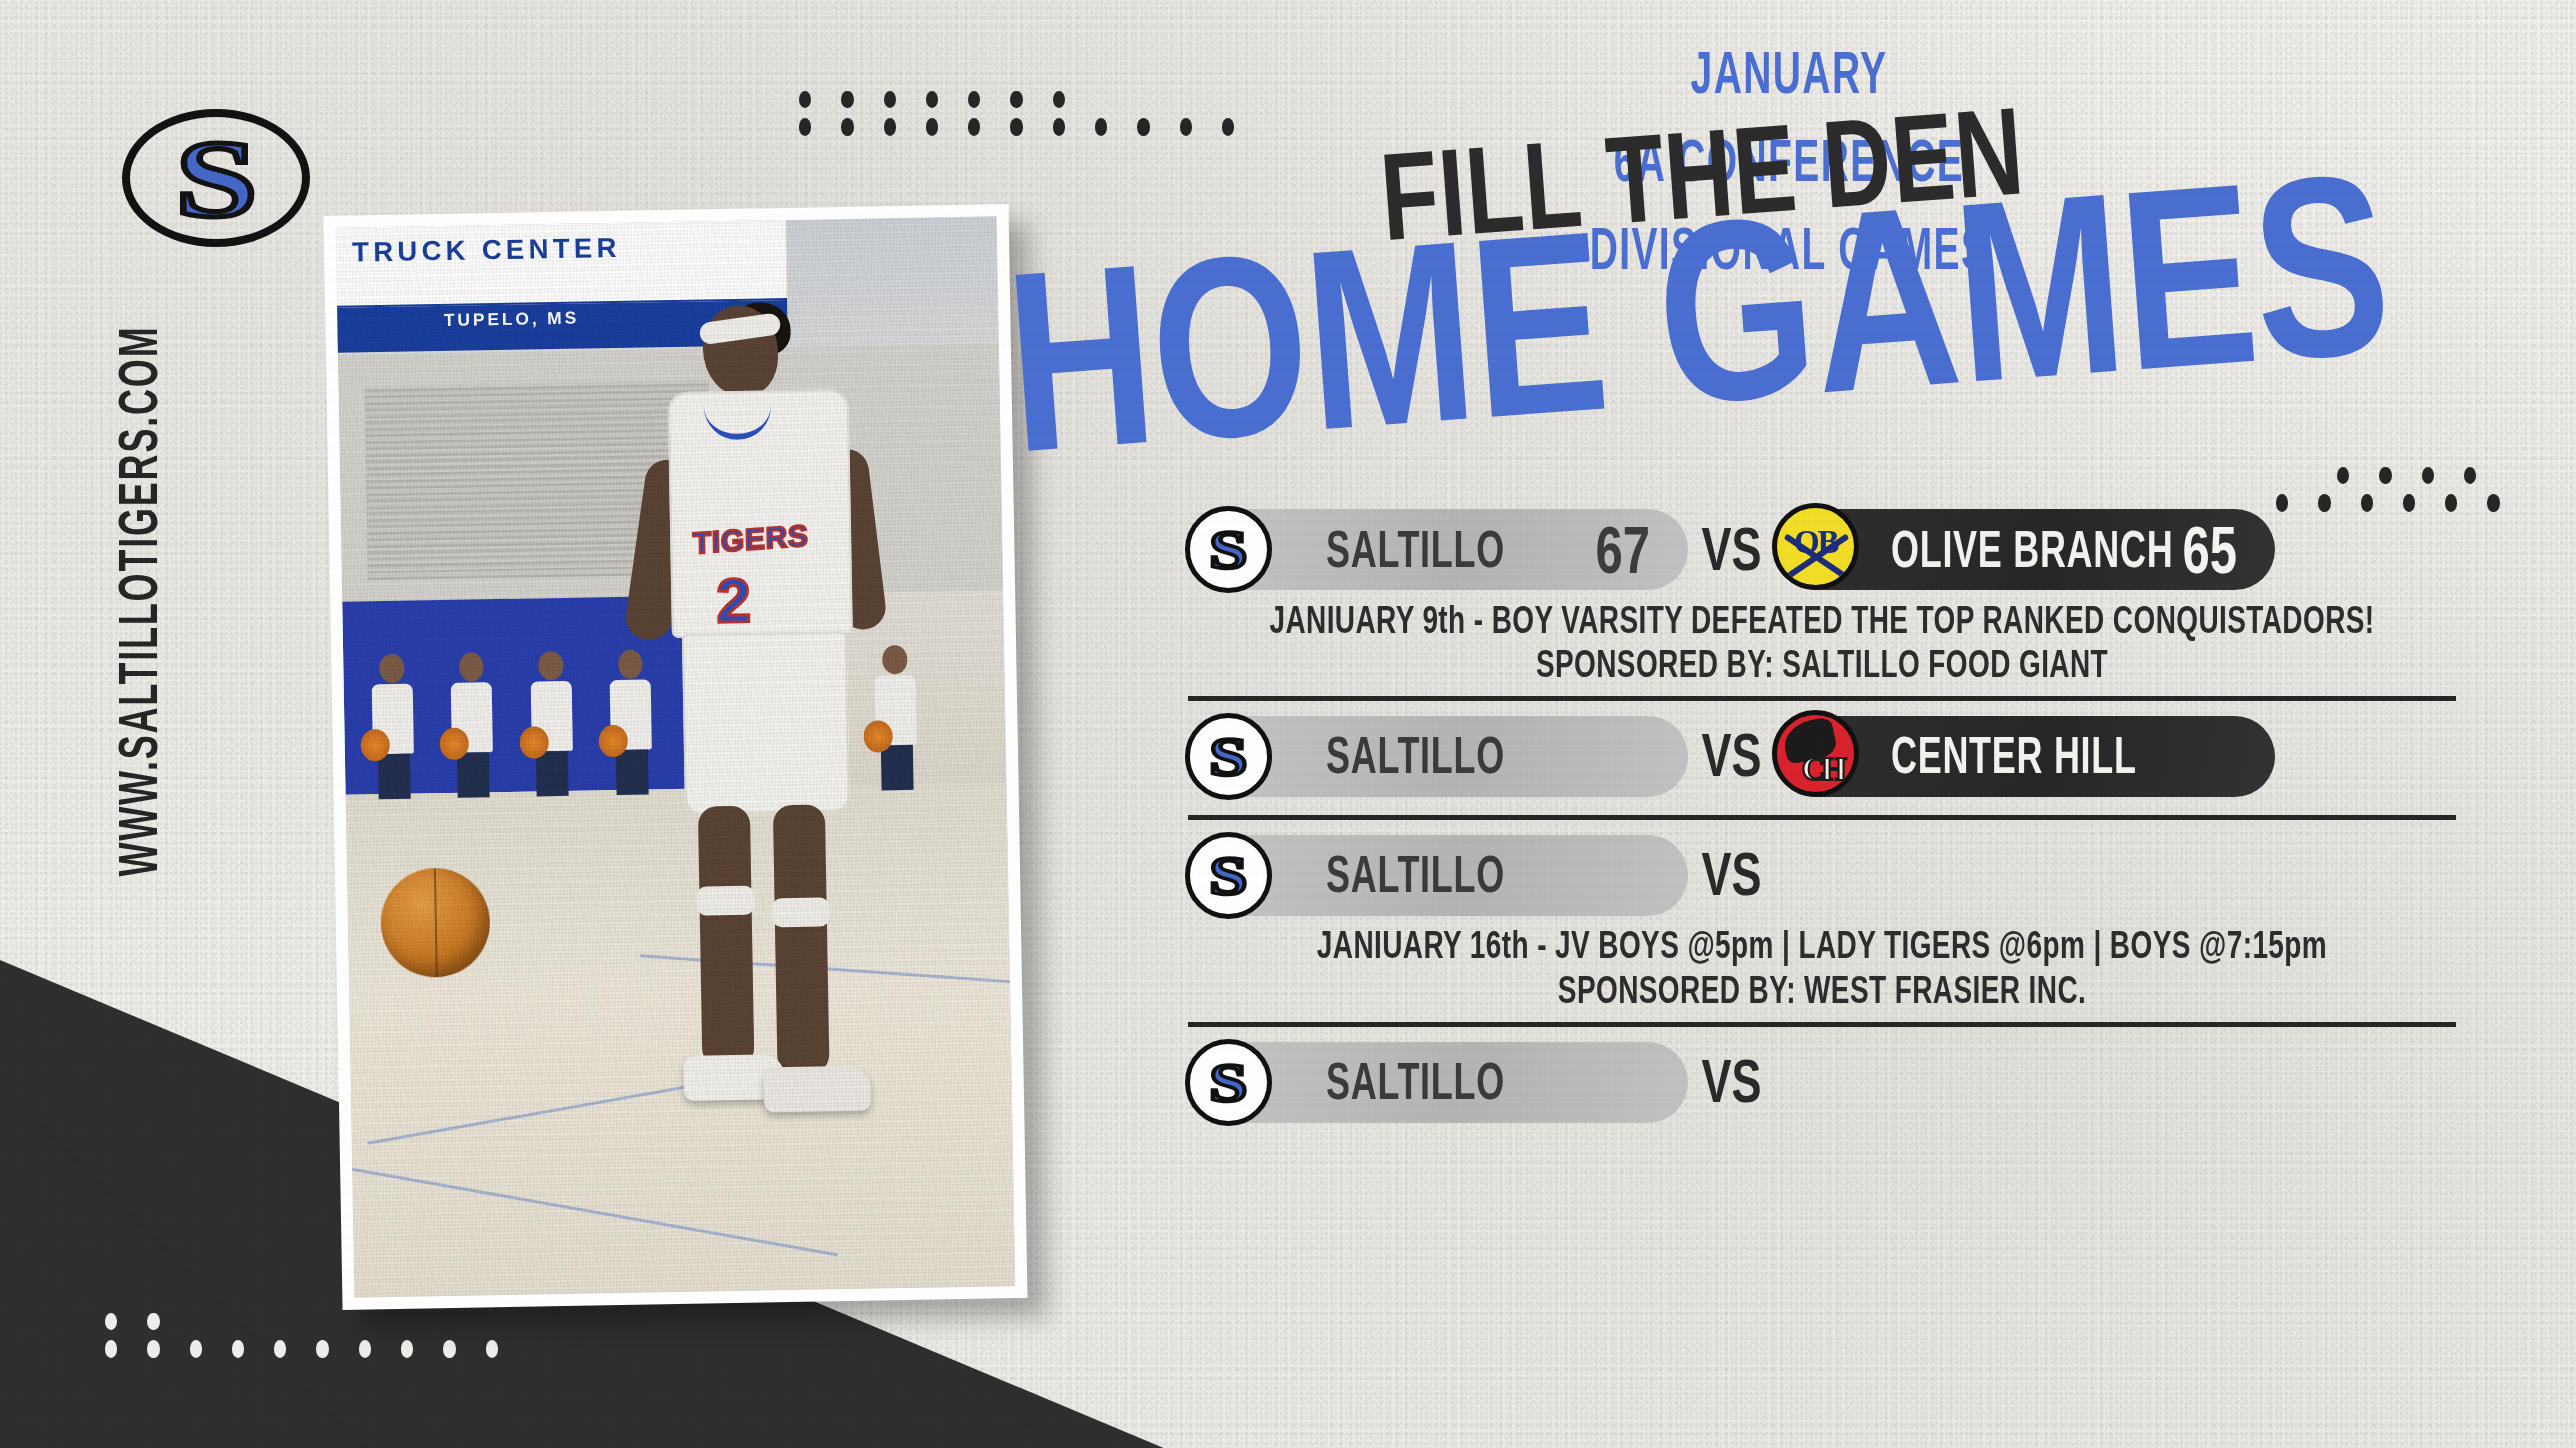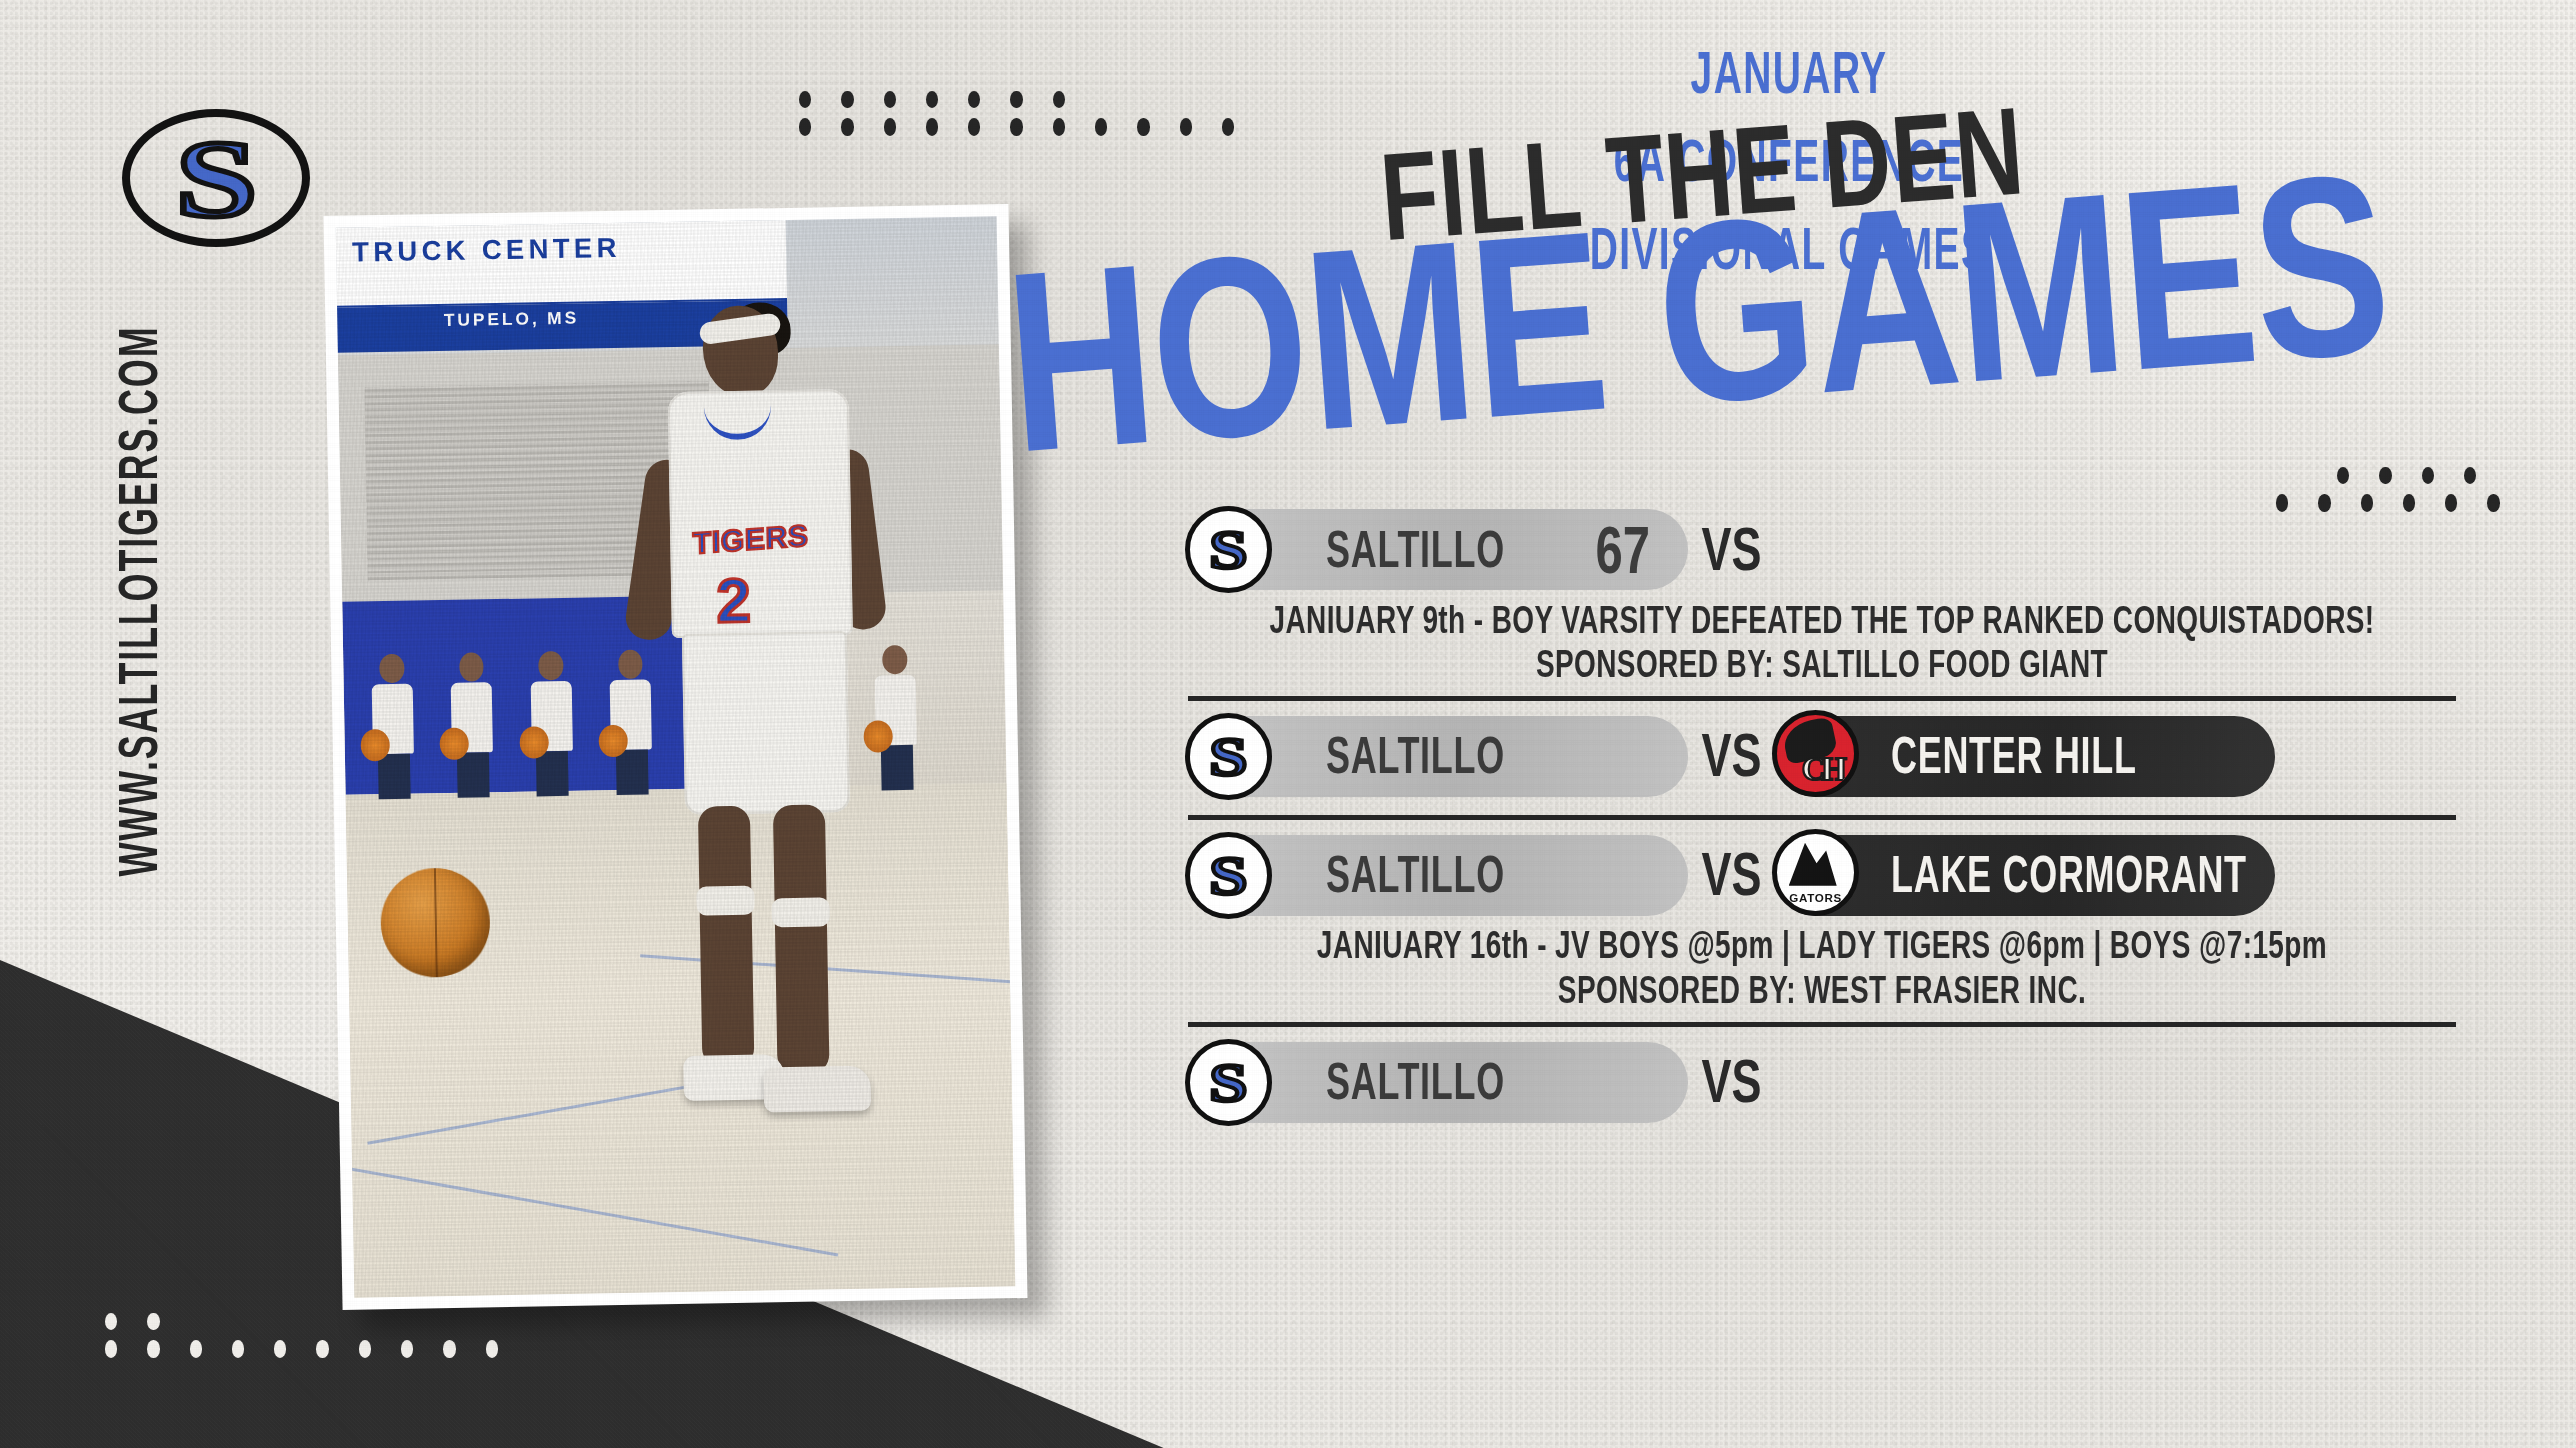--- a/index.html
+++ b/index.html
@@ -396,20 +396,29 @@
     <div class="game">
       <div class="pills">
         <div class="pill home">
           <div class="logo saltillo">
               <span>S</span>
             </div>
           <div class="tname">SALTILLO</div>
           <div class="score">67</div>
         </div>
         <div class="vs">VS</div>
+        <div class="pill away">
+          <div class="logo olive">
+            <span class="sw a"></span>
+              <span class="sw b"></span>
+            <span class="ob">OB</span>
+          </div>
+          <div class="tname">OLIVE BRANCH</div>
+          <div class="score">65</div>
+        </div>
       </div>
       <div class="meta">
         <div class="line1">JANIUARY 9th - BOY VARSITY DEFEATED THE TOP RANKED CONQUISTADORS!</div><br>
         <div class="line2">SPONSORED BY: SALTILLO FOOD GIANT</div>
       </div>
       <div class="rule"></div>
     </div>
 
     <div class="game">
       <div class="pills">
@@ -436,28 +445,20 @@
     <div class="game">
       <div class="pills">
         <div class="pill home">
           <div class="logo saltillo">
               <span>S</span>
             </div>
           <div class="tname">SALTILLO</div>
           <div class="score"></div>
         </div>
         <div class="vs">VS</div>
-        <div class="pill away">
-          <div class="logo lake">
-            <span class="gator"></span>
-            <span class="gl">GATORS</span>
-          </div>
-          <div class="tname">LAKE CORMORANT</div>
-          <div class="score"></div>
-        </div>
       </div>
       <div class="meta">
         <div class="line1">JANIUARY 16th - JV BOYS @5pm   |   LADY TIGERS @6pm   |   BOYS @7:15pm</div><br>
         <div class="line2">SPONSORED BY: WEST FRASIER INC.</div>
       </div>
       <div class="rule"></div>
     </div>
 
     <div class="game last">
       <div class="pills">

